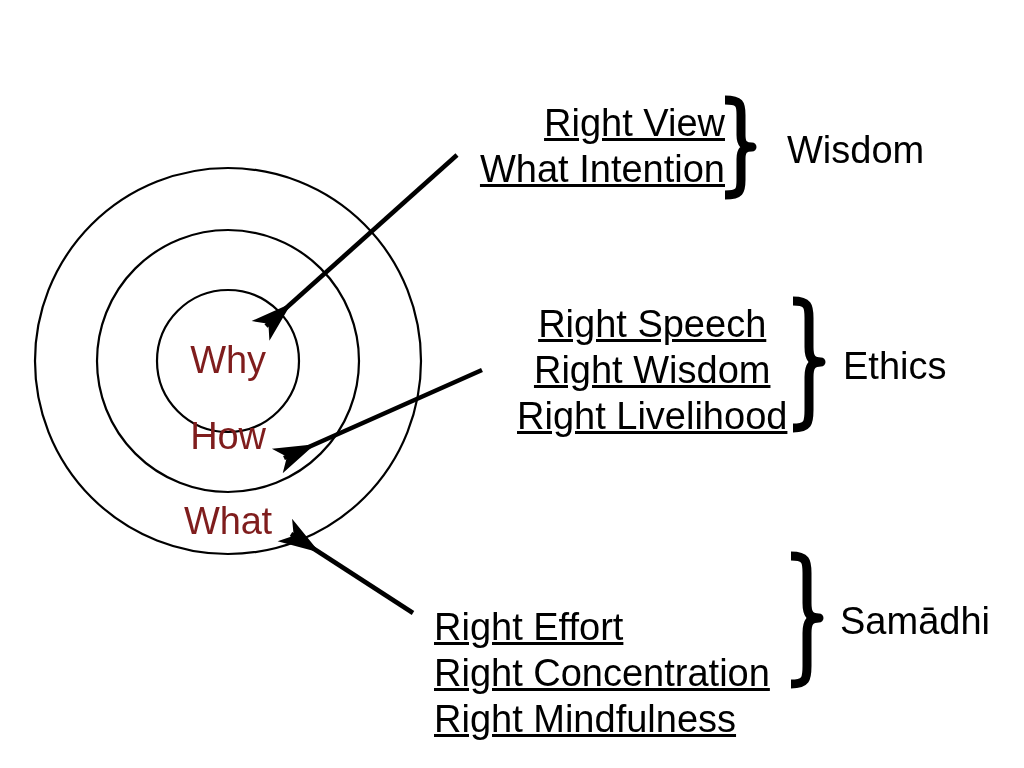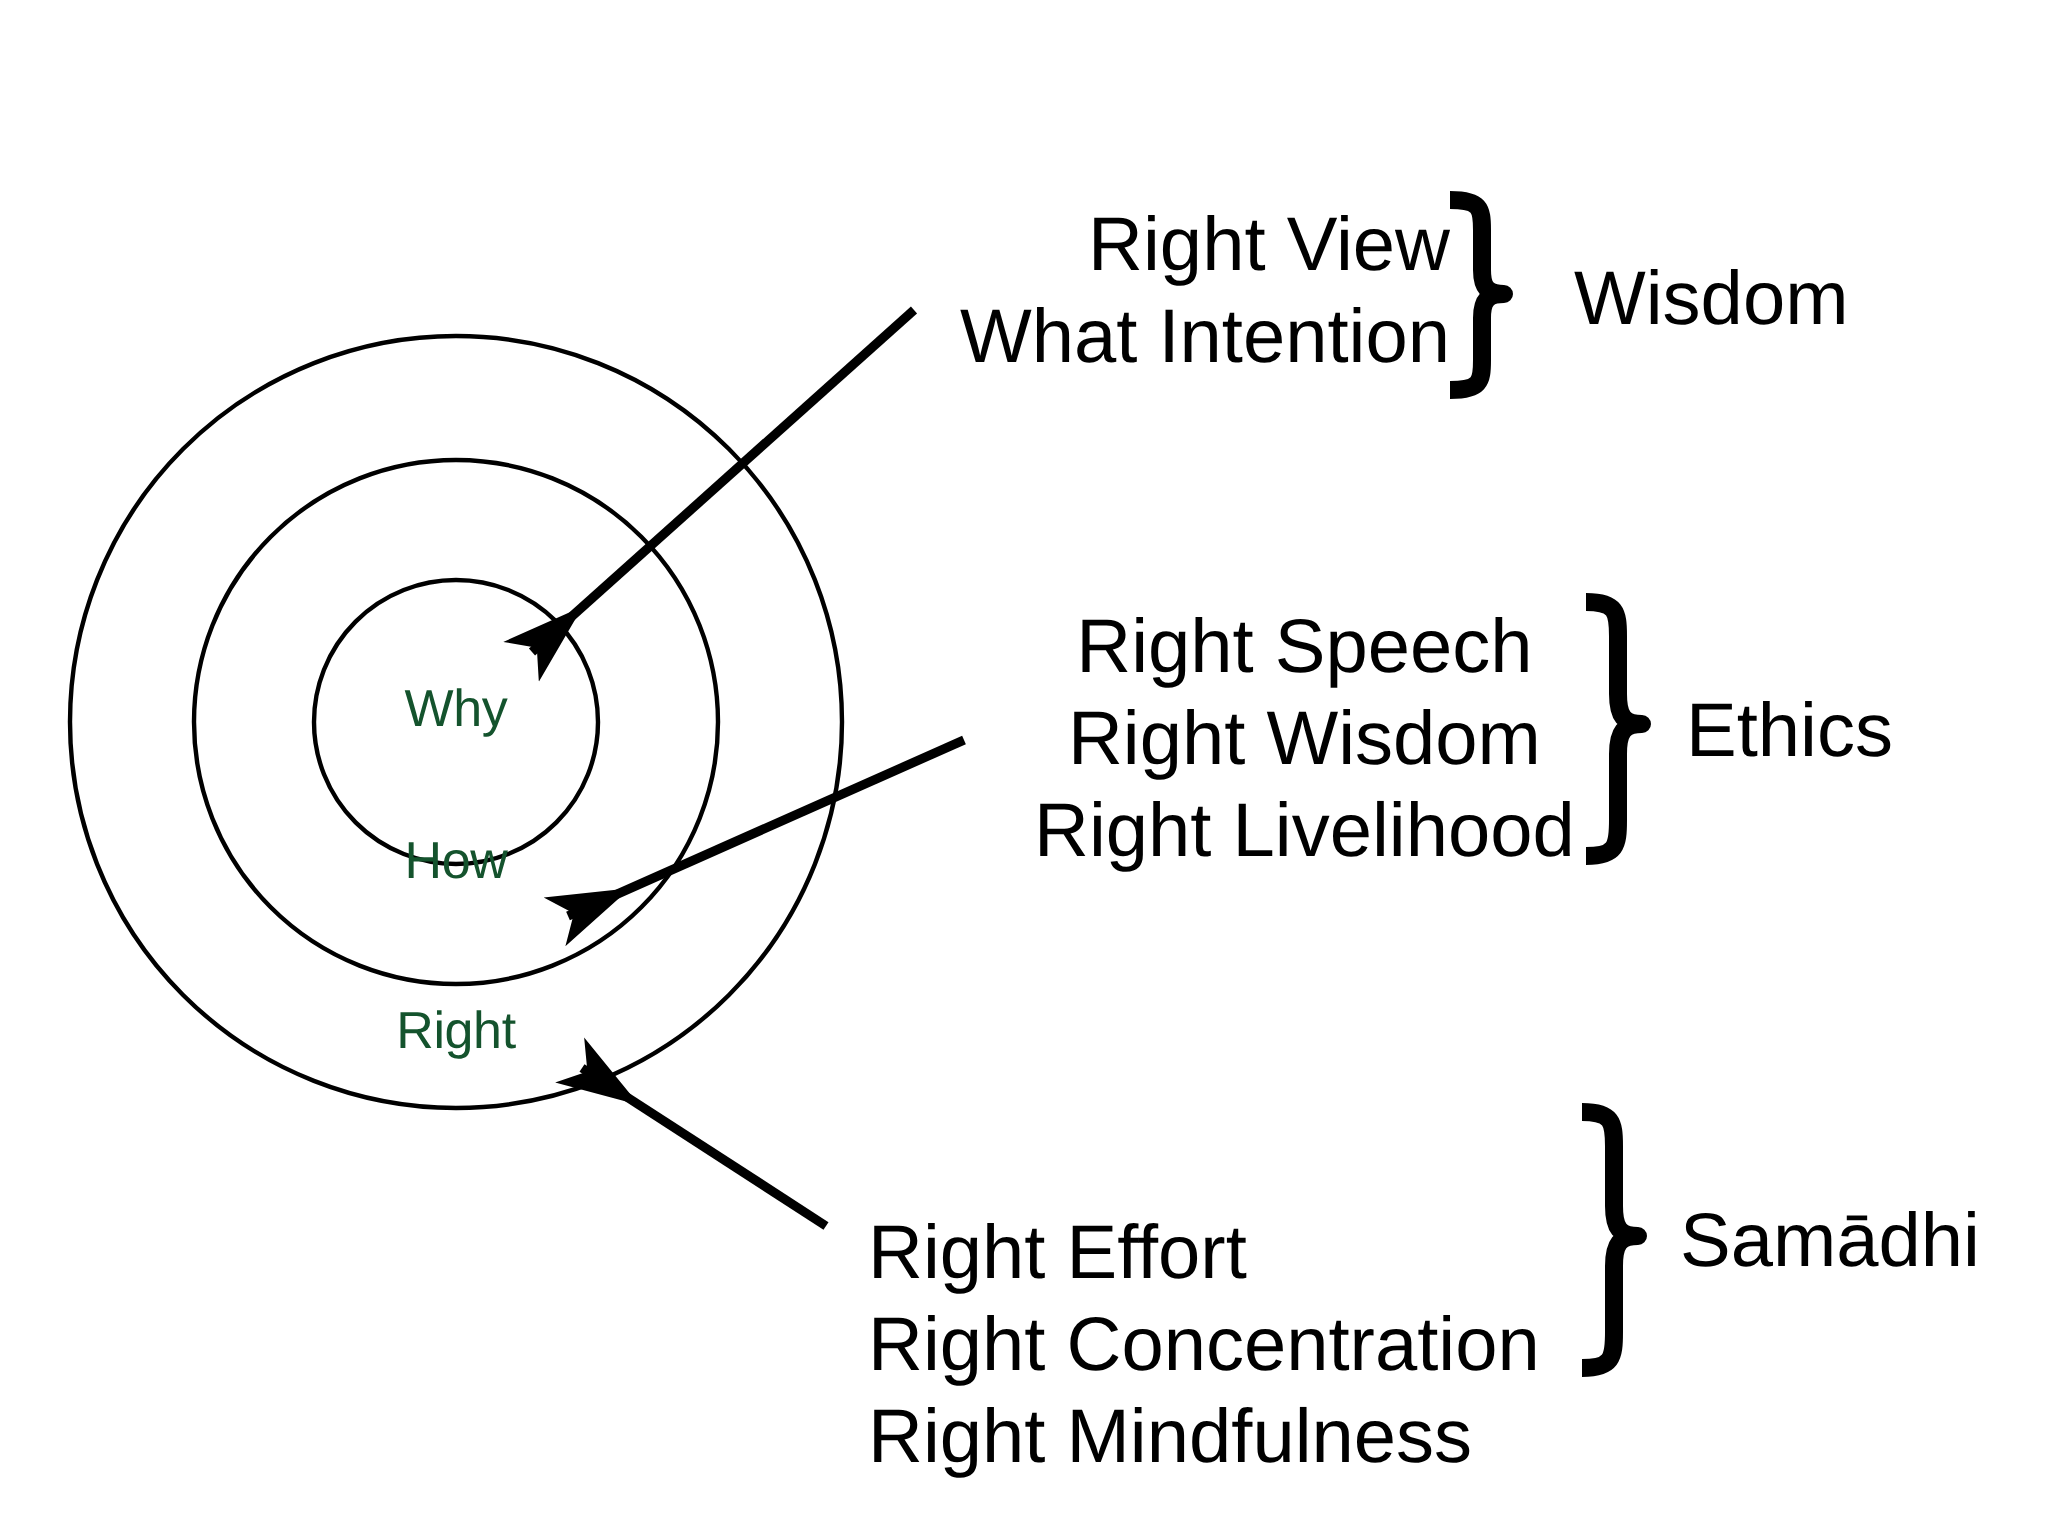--- a/index.html
+++ b/index.html
@@ -22,36 +22,37 @@
   }
   #diagram-svg {
     position: absolute;
     left: 0;
     top: 0;
     width: 1024px;
     height: 768px;
   }
   .ring-label {
     position: absolute;
-    font-size: 26px;
+    font-size: 38px;
     line-height: 1;
     letter-spacing: -0.2px;
     white-space: nowrap;
     text-align: center;
-    color: #14532d;
+    color: #7f1d1d;
   }
   #ring-label-why  { left: 128px; top: 341px; width: 200px; }
   #ring-label-how  { left: 128px; top: 417px; width: 200px; }
   #ring-label-what { left: 128px; top: 502px; width: 200px; }
   .path-list {
     position: absolute;
     font-size: 38px;
     line-height: 46px;
     white-space: nowrap;
     color: #000000;
+    text-decoration: underline;
   }
   .path-list .path-line {
     display: block;
   }
   .group-name {
     position: absolute;
     font-size: 38px;
     line-height: 1;
     white-space: nowrap;
     color: #000000;
@@ -94,21 +95,21 @@
 
     <path d="M793,301 C808,301 809,306 809,318 L809,347 C809,358 812,362 821,362
              C812,362 809,366 809,377 L809,410 C809,423 808,428 793,428" fill="none" stroke="#000000" stroke-width="9" stroke-linecap="butt" stroke-linejoin="round"></path>
 
     <path d="M791,556 C806,556 807,561 807,573 L807,603 C807,614 810,618 819,618
              C810,618 807,622 807,633 L807,666 C807,679 806,684 791,684" fill="none" stroke="#000000" stroke-width="9" stroke-linecap="butt" stroke-linejoin="round"></path>
   </svg>
 
   <div class="ring-label" id="ring-label-why">Why</div>
   <div class="ring-label" id="ring-label-how">How</div>
-  <div class="ring-label" id="ring-label-what">Right</div>
+  <div class="ring-label" id="ring-label-what">What</div>
 
   <div class="path-list" id="group-wisdom-list">
     <span class="path-line">Right View</span>
     <span class="path-line">What Intention</span>
   </div>
   <div class="group-name" id="group-wisdom-name">Wisdom</div>
 
   <div class="path-list" id="group-ethics-list">
     <span class="path-line">Right Speech</span>
     <span class="path-line">Right Wisdom</span>

